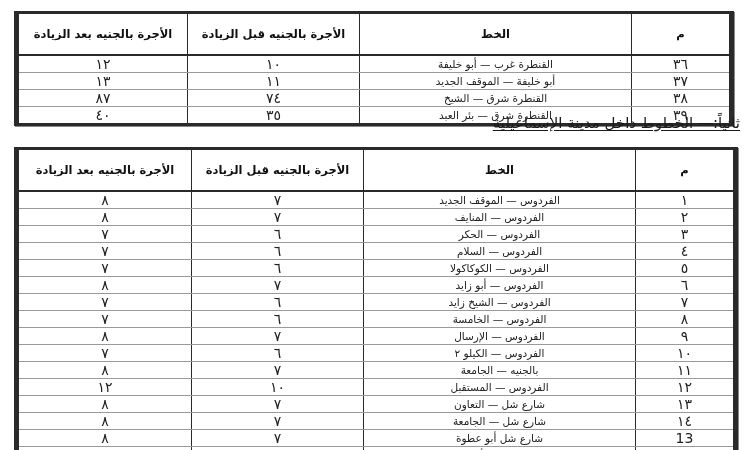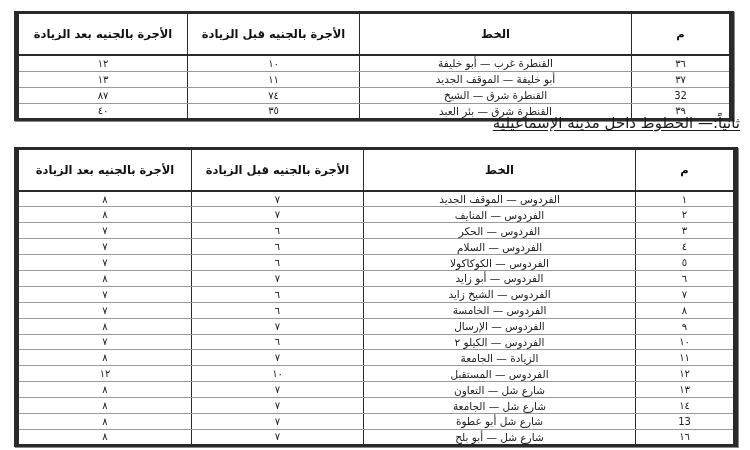--- a/index.html
+++ b/index.html
@@ -42,21 +42,21 @@
     color: #222;
     text-align: center;
     border-left: 1.5px solid #2a2a2a;
     border-bottom: 1px solid #9a9a9a;
     padding: 0 4px;
     white-space: nowrap;
     overflow: hidden;
   }
   .tbl td:last-child { border-left: none; }
   .tbl tr:last-child td { border-bottom: none; }
-  .tbl td.num { font-size: 10px; }
+  .tbl td.num { font-size: 14px; }
   .tbl td.route { font-size: 10.5px; }
 
   #table1 { left: 14px; top: 11px; width: 720px; }
   #table1 thead tr { height: 37px; }
   #table1 tbody tr { height: 16px; }
 
   #table2 { left: 14px; top: 147px; width: 724px; }
   #table2 thead tr { height: 38px; }
   #table2 tbody tr { height: 15.9px; }
 
@@ -101,21 +101,21 @@
         <td class="num">١٠</td>
         <td class="num">١٢</td>
       </tr>
       <tr>
         <td class="num">٣٧</td>
         <td class="route">أبو خليفة — الموقف الجديد</td>
         <td class="num">١١</td>
         <td class="num">١٣</td>
       </tr>
       <tr>
-        <td class="num">32</td>
+        <td class="num">٣٨</td>
         <td class="route">القنطرة شرق — الشيخ</td>
         <td class="num">٧٤</td>
         <td class="num">٨٧</td>
       </tr>
       <tr>
         <td class="num">٣٩</td>
         <td class="route">القنطرة شرق — بئر العبد</td>
         <td class="num">٣٥</td>
         <td class="num">٤٠</td>
       </tr>
@@ -195,21 +195,21 @@
         <td class="num">٨</td>
       </tr>
       <tr>
         <td class="num">١٠</td>
         <td class="route">الفردوس — الكيلو ٢</td>
         <td class="num">٦</td>
         <td class="num">٧</td>
       </tr>
       <tr>
         <td class="num">١١</td>
-        <td class="route">الزيادة — الجامعة</td>
+        <td class="route">بالجنيه — الجامعة</td>
         <td class="num">٧</td>
         <td class="num">٨</td>
       </tr>
       <tr>
         <td class="num">١٢</td>
         <td class="route">الفردوس — المستقبل</td>
         <td class="num">١٠</td>
         <td class="num">١٢</td>
       </tr>
       <tr>

